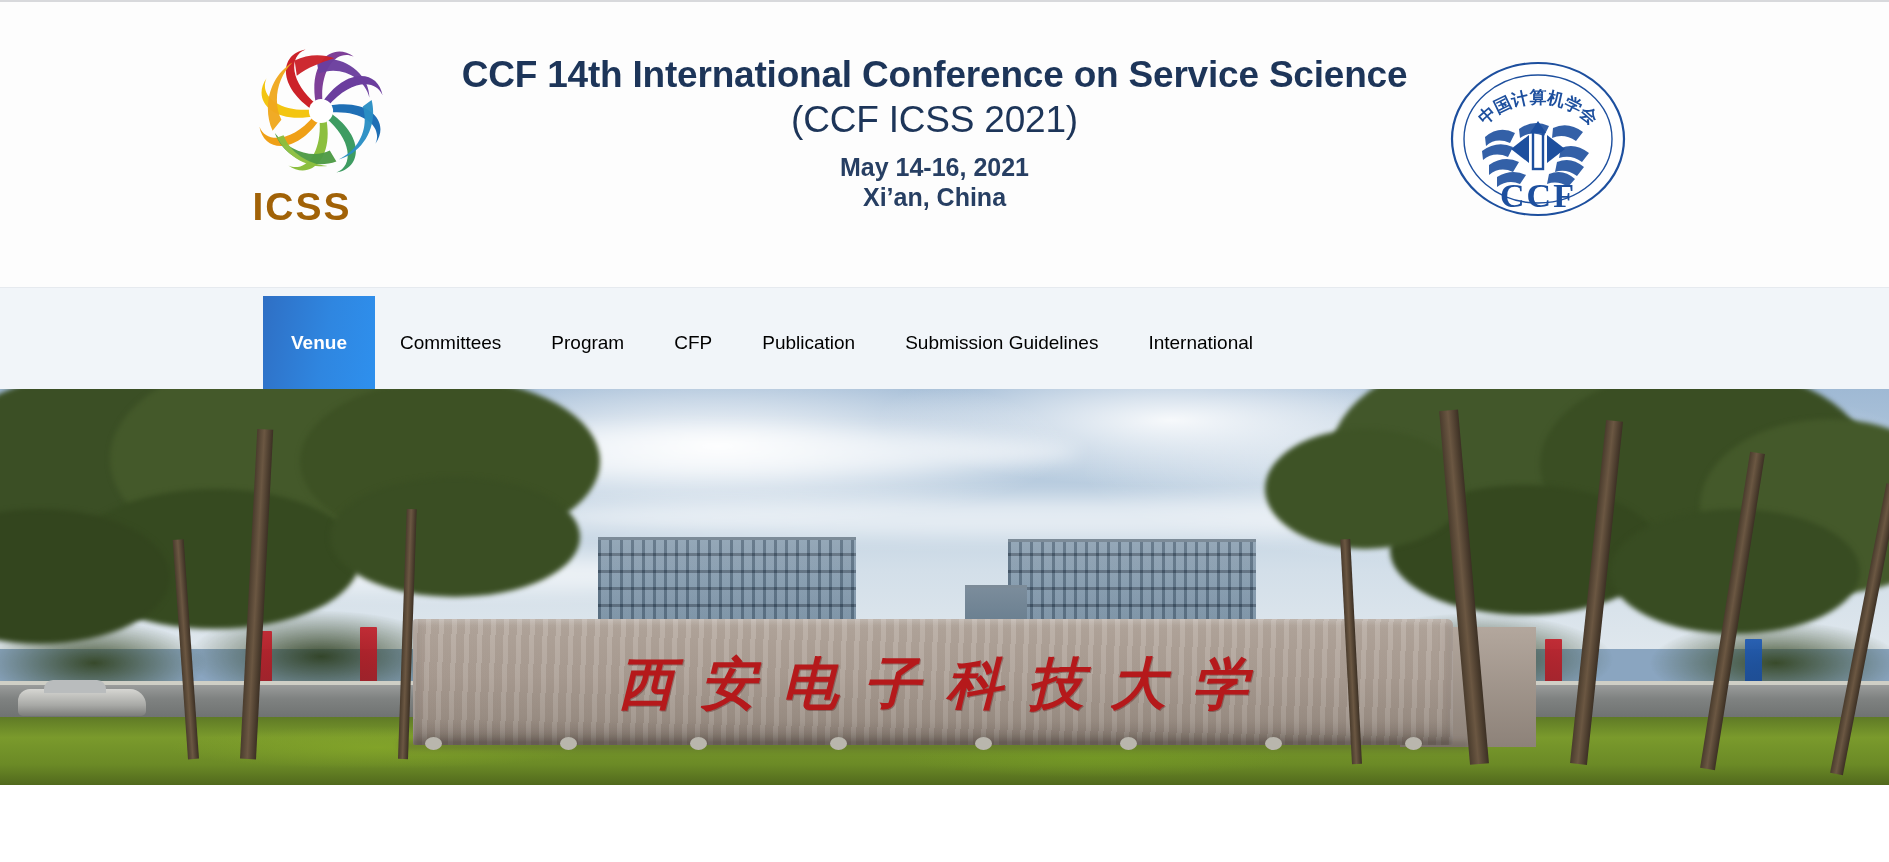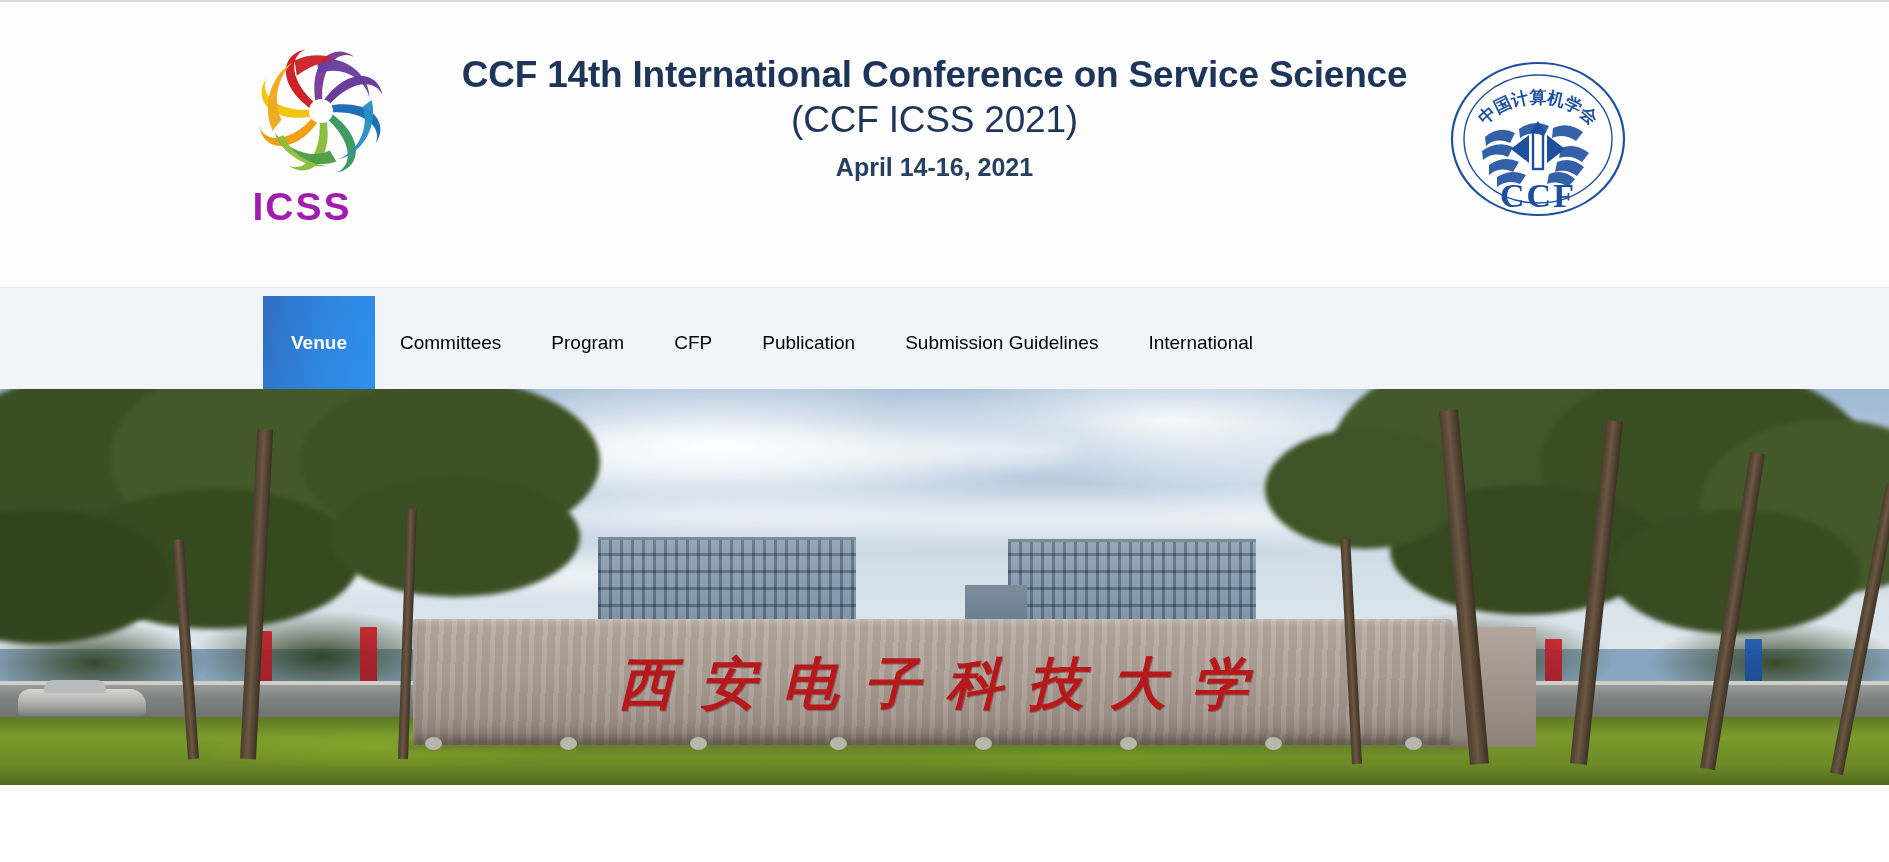--- a/index.html
+++ b/index.html
@@ -60,21 +60,21 @@
   .icss-mark {
     width: 132px;
     height: 132px;
     margin-left: 10px;
   }
   .icss-word {
     margin-top: 6px;
     margin-left: 8px;
     font-size: 39px;
     font-weight: bold;
-    color: #a21caf;
+    color: #a16207;
     letter-spacing: 2px;
     font-family: "Liberation Sans", sans-serif;
     line-height: 1;
   }
 
   
   .title-block {
     position: absolute;
     left: 160px;
     width: 1060px;
@@ -357,21 +357,22 @@
             </g>
             <circle r="11" fill="#ffffff"></circle>
           </g>
         </svg>
         <div class="icss-word">ICSS</div>
       </div>
 
       <div class="title-block">
         <div class="title-line1">CCF 14th International Conference on Service Science</div>
         <div class="title-line2">(CCF ICSS 2021)</div>
-        <div class="title-date">April 14-16, 2021</div>
+        <div class="title-date">May 14-16, 2021</div>
+        <div class="title-place">Xi’an, China</div>
       </div>
 
       <div class="ccf-logo">
         <svg viewBox="0 0 178 160">
           <ellipse cx="89" cy="80" rx="86" ry="76" fill="#ffffff" stroke="#1d4f9e" stroke-width="2.2"></ellipse>
           <ellipse cx="89" cy="80" rx="74" ry="64" fill="none" stroke="#1d4f9e" stroke-width="1.4"></ellipse>
 
           <path id="ccfarc" d="M 25,86 A 66,56 0 0 1 153,86" fill="none"></path>
           <text font-size="17" font-weight="bold" fill="#1d4f9e" font-family="'DejaVu Sans',sans-serif">
             <textPath href="#ccfarc" startOffset="50%" text-anchor="middle">中国计算机学会</textPath>

